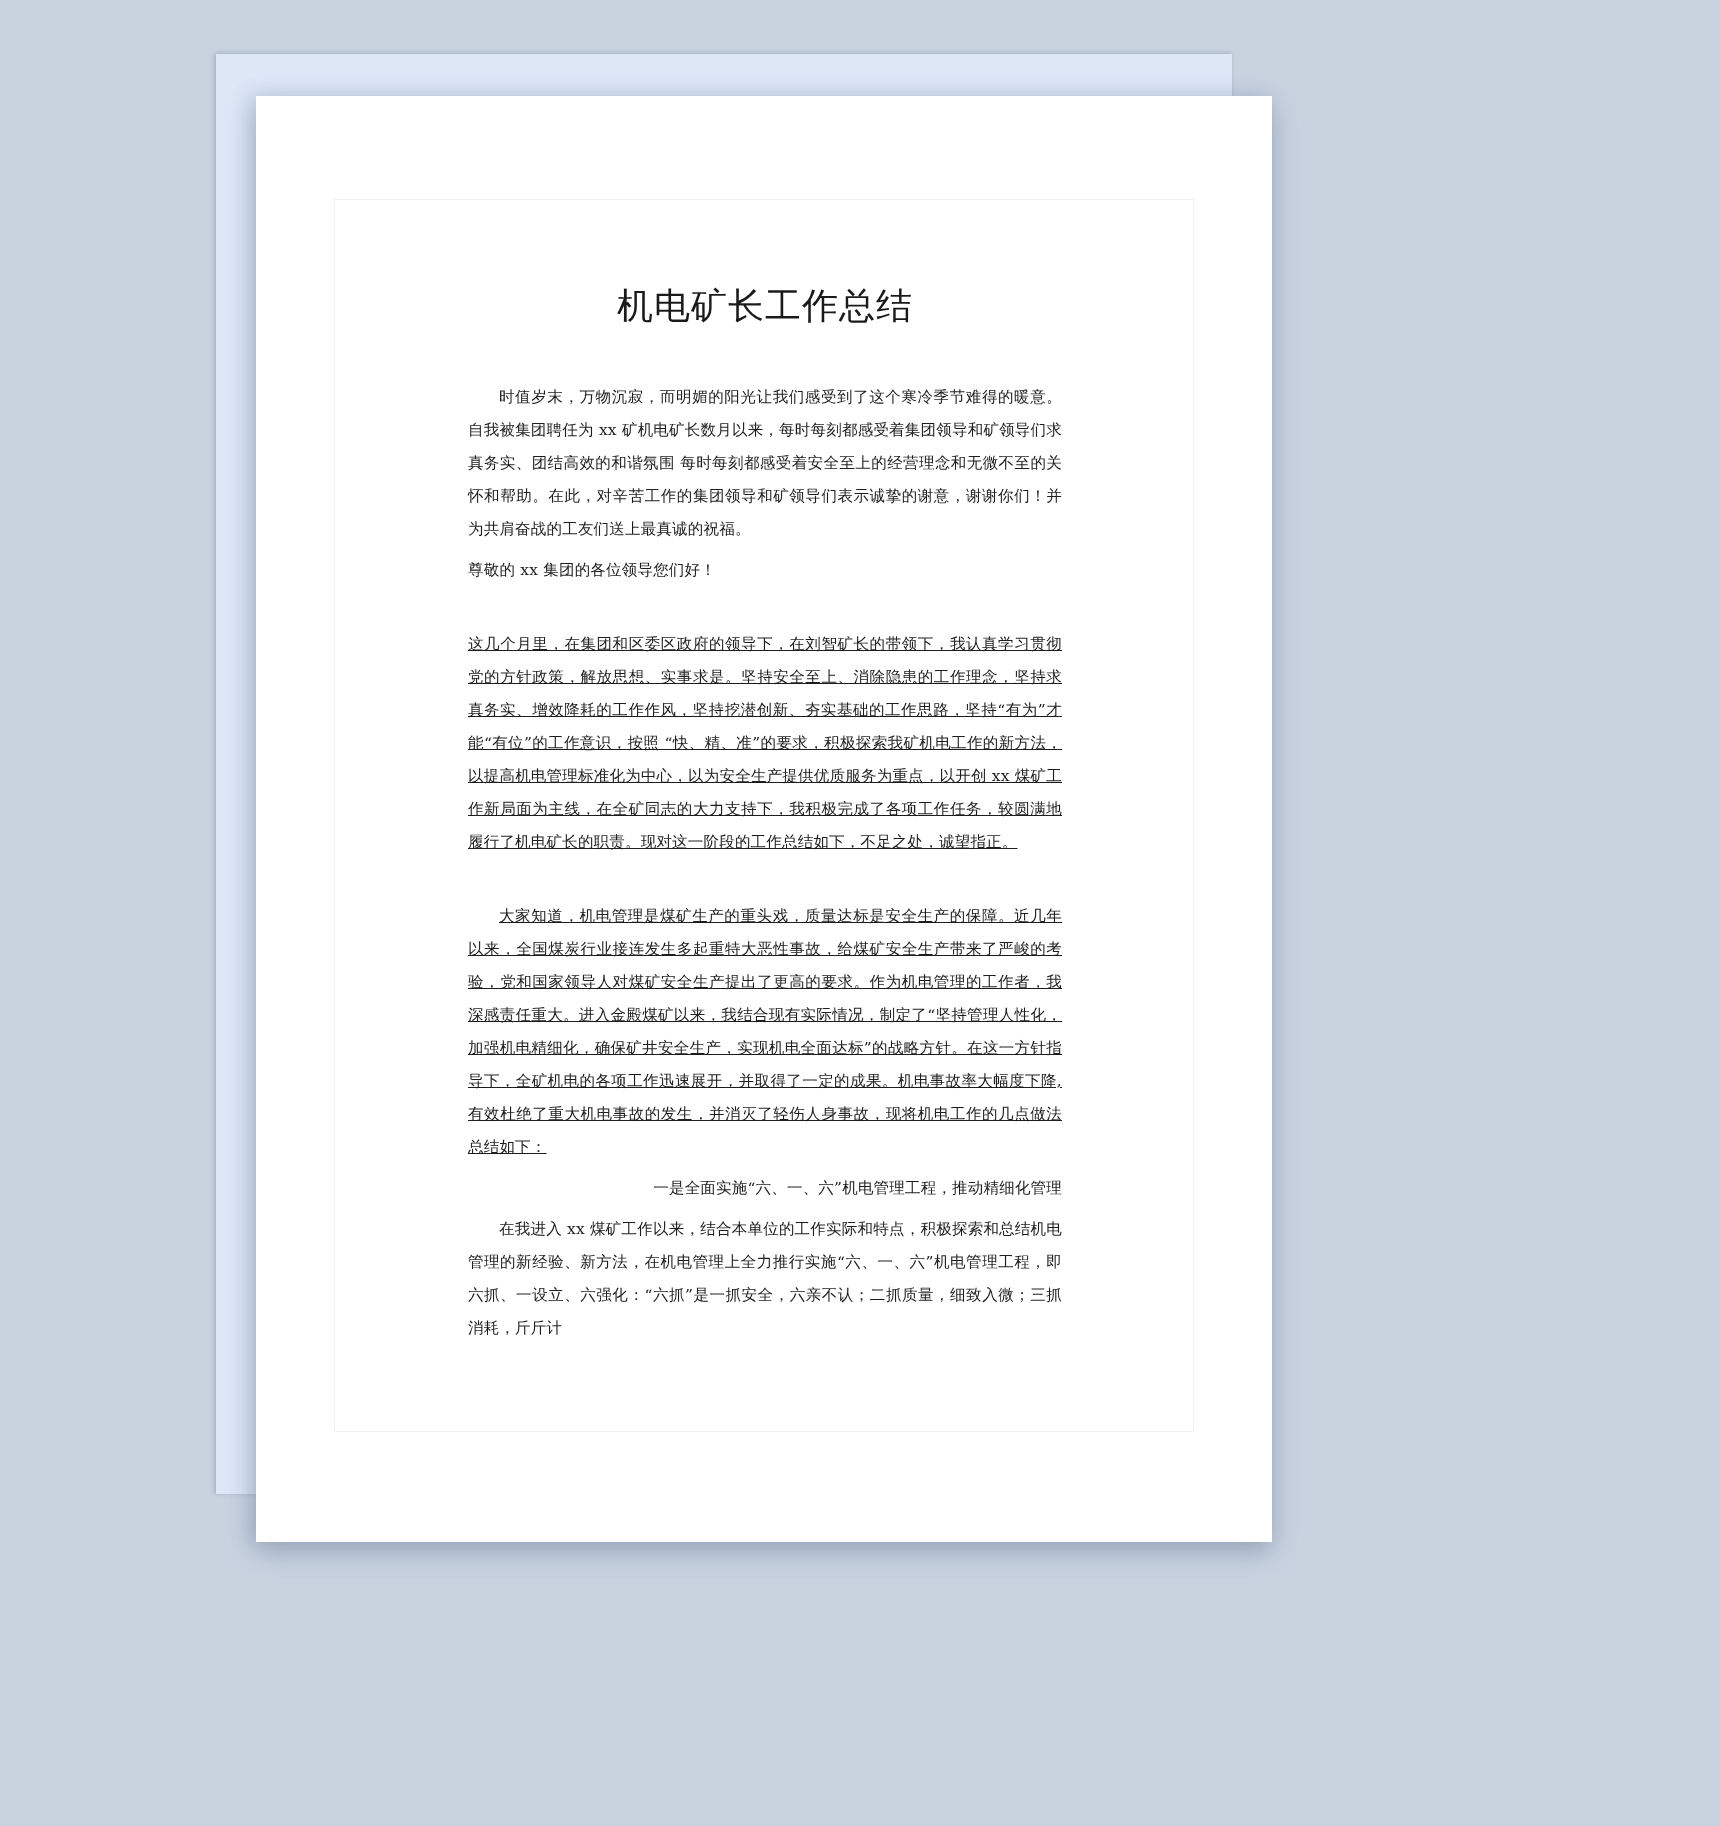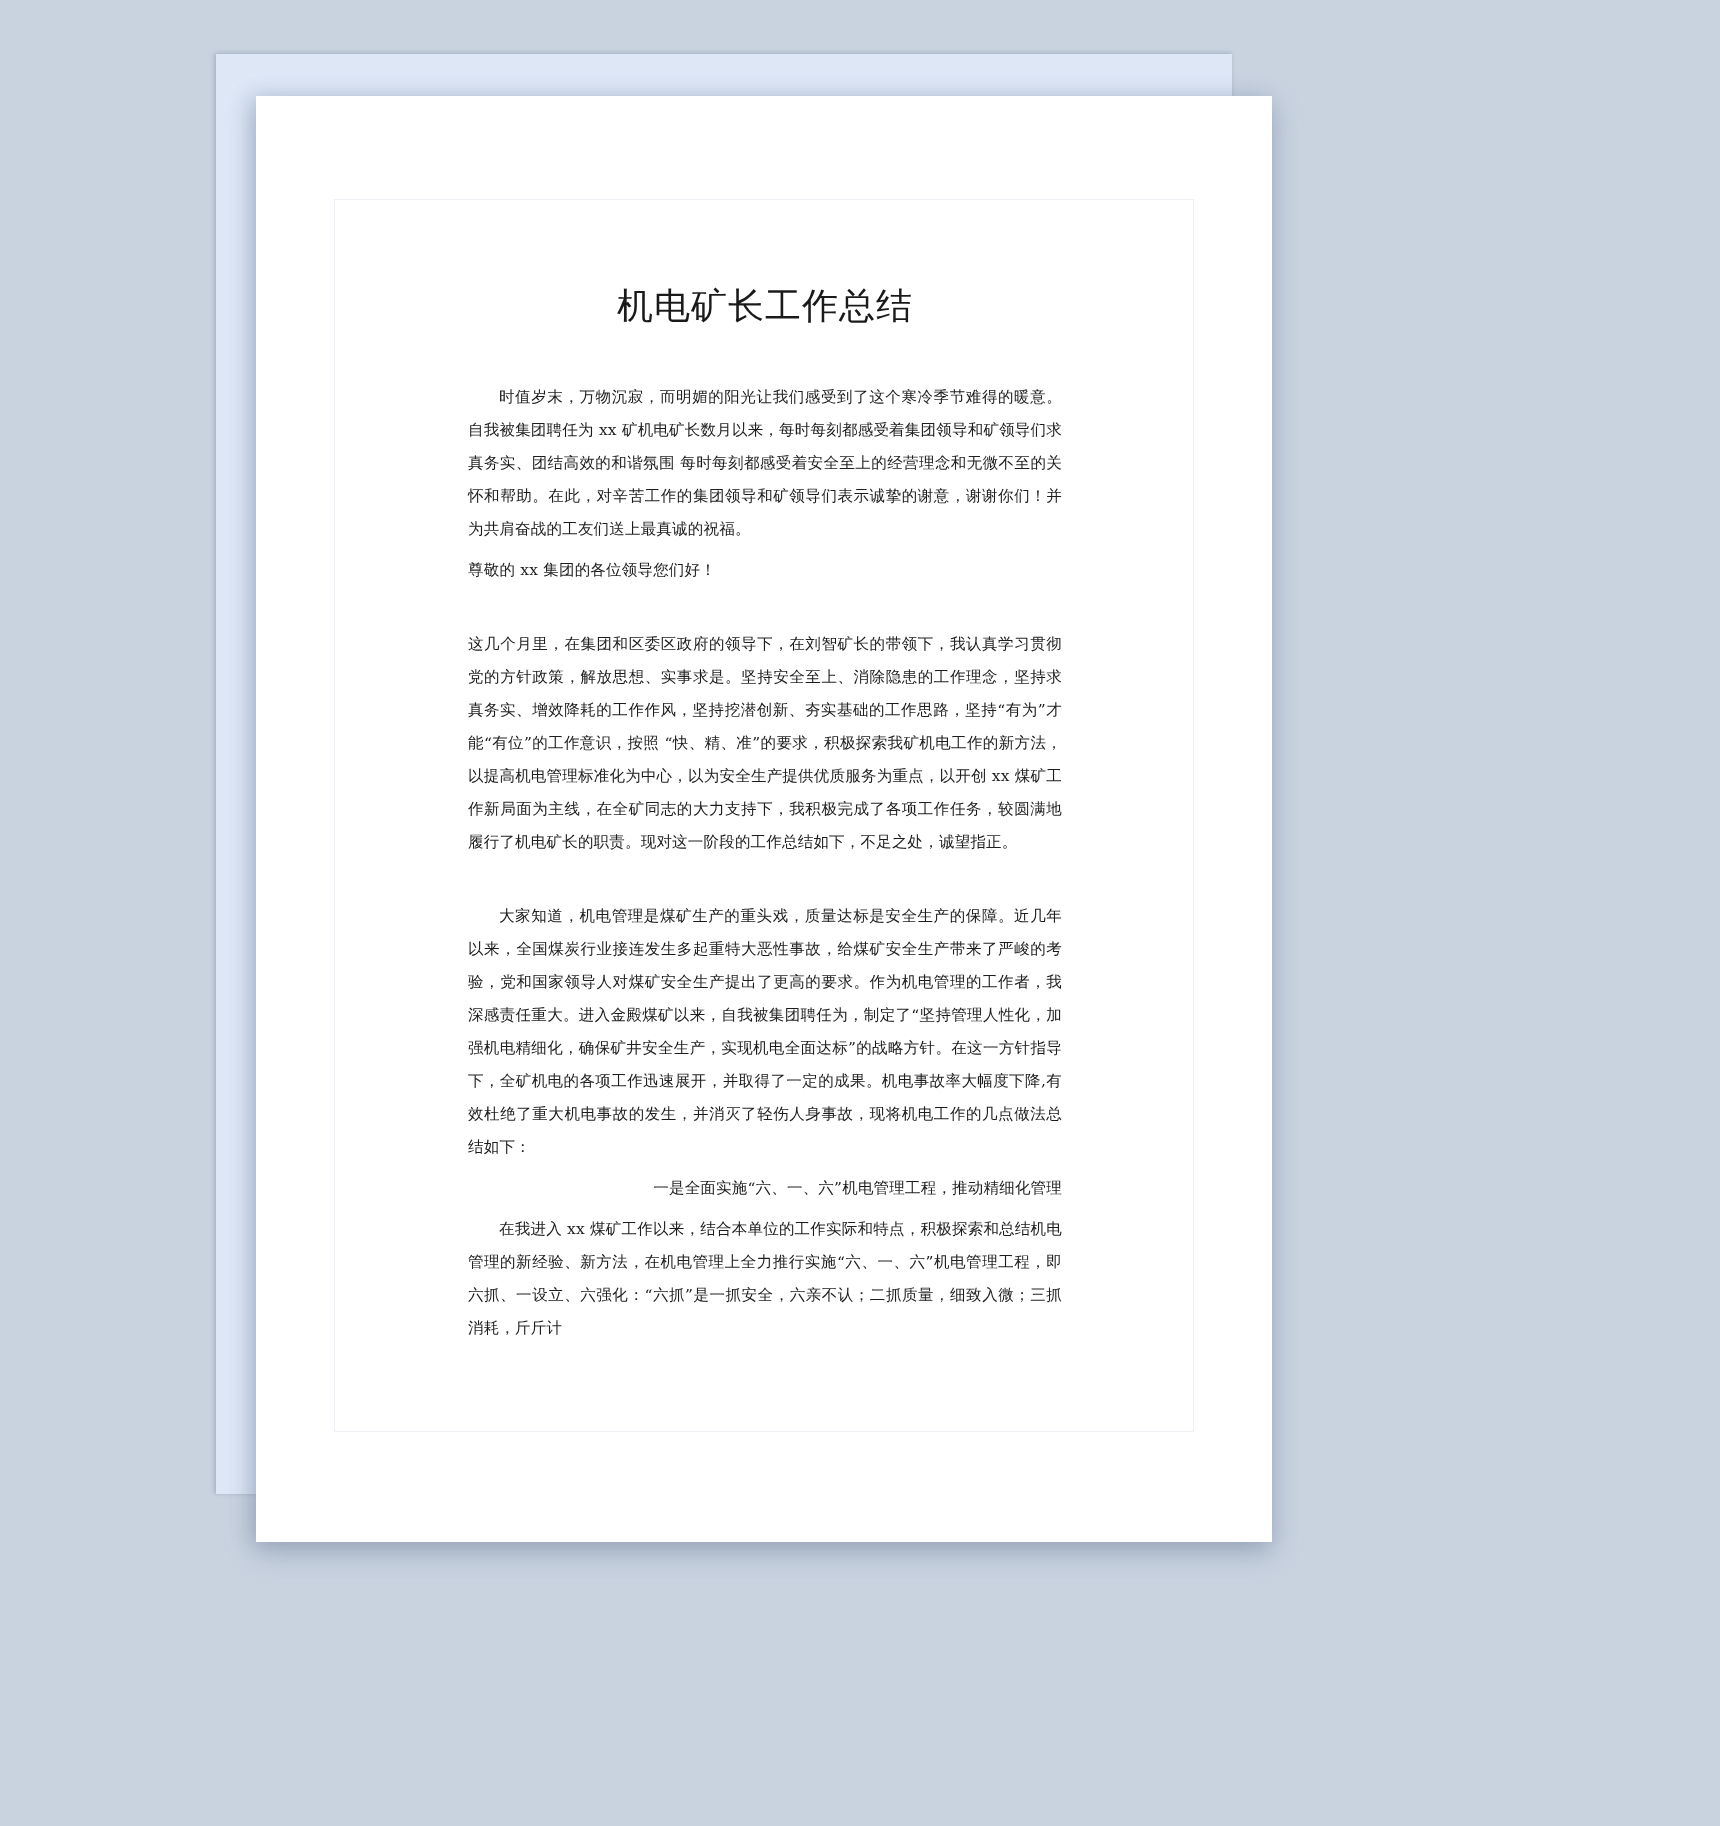--- a/index.html
+++ b/index.html
@@ -78,21 +78,21 @@
     line-height:2.13;
     color:#1d1d1d;
     text-align:justify;
     text-justify:inter-ideograph;
     letter-spacing:0.2px;
     font-family:"DejaVu Serif", serif;
   }
 
   .para.indent { text-indent:2em; }
   .para.gap-sm { margin-top:0; }
-  .para.gap-lg { margin-top:33px; }
+  .para.gap-lg { margin-top:33px;text-decoration:underline; }
 
   .heading-line {
     font-size:15.5px;
     line-height:2.13;
     color:#1d1d1d;
     text-align:right;
     letter-spacing:0.2px;
     font-family:"DejaVu Serif", serif;
   }
 </style>
@@ -107,20 +107,20 @@
 
     <div class="content-frame"></div>
 
     <div class="doc">
       <h1 class="doc-title">机电矿长工作总结</h1>
 
       <div id="blocks">
           <p class="para indent gap-sm">时值岁末，万物沉寂，而明媚的阳光让我们感受到了这个寒冷季节难得的暖意。自我被集团聘任为 xx 矿机电矿长数月以来，每时每刻都感受着集团领导和矿领导们求真务实、团结高效的和谐氛围 每时每刻都感受着安全至上的经营理念和无微不至的关怀和帮助。在此，对辛苦工作的集团领导和矿领导们表示诚挚的谢意，谢谢你们！并为共肩奋战的工友们送上最真诚的祝福。</p>
           <p class="para gap-sm">尊敬的 xx 集团的各位领导您们好！</p>
           <p class="para gap-lg">这几个月里，在集团和区委区政府的领导下，在刘智矿长的带领下，我认真学习贯彻党的方针政策，解放思想、实事求是。坚持安全至上、消除隐患的工作理念，坚持求真务实、增效降耗的工作作风，坚持挖潜创新、夯实基础的工作思路，坚持“有为”才能“有位”的工作意识，按照 “快、精、准”的要求，积极探索我矿机电工作的新方法，以提高机电管理标准化为中心，以为安全生产提供优质服务为重点，以开创 xx 煤矿工作新局面为主线，在全矿同志的大力支持下，我积极完成了各项工作任务，较圆满地履行了机电矿长的职责。现对这一阶段的工作总结如下，不足之处，诚望指正。</p>
-          <p class="para indent gap-lg">大家知道，机电管理是煤矿生产的重头戏，质量达标是安全生产的保障。近几年以来，全国煤炭行业接连发生多起重特大恶性事故，给煤矿安全生产带来了严峻的考验，党和国家领导人对煤矿安全生产提出了更高的要求。作为机电管理的工作者，我深感责任重大。进入金殿煤矿以来，自我被集团聘任为，制定了“坚持管理人性化，加强机电精细化，确保矿井安全生产，实现机电全面达标”的战略方针。在这一方针指导下，全矿机电的各项工作迅速展开，并取得了一定的成果。机电事故率大幅度下降,有效杜绝了重大机电事故的发生，并消灭了轻伤人身事故，现将机电工作的几点做法总结如下：</p>
+          <p class="para indent gap-lg">大家知道，机电管理是煤矿生产的重头戏，质量达标是安全生产的保障。近几年以来，全国煤炭行业接连发生多起重特大恶性事故，给煤矿安全生产带来了严峻的考验，党和国家领导人对煤矿安全生产提出了更高的要求。作为机电管理的工作者，我深感责任重大。进入金殿煤矿以来，我结合现有实际情况，制定了“坚持管理人性化，加强机电精细化，确保矿井安全生产，实现机电全面达标”的战略方针。在这一方针指导下，全矿机电的各项工作迅速展开，并取得了一定的成果。机电事故率大幅度下降,有效杜绝了重大机电事故的发生，并消灭了轻伤人身事故，现将机电工作的几点做法总结如下：</p>
           <p class="heading-line gap-md">一是全面实施“六、一、六”机电管理工程，推动精细化管理</p>
           <p class="para indent gap-sm">在我进入 xx 煤矿工作以来，结合本单位的工作实际和特点，积极探索和总结机电管理的新经验、新方法，在机电管理上全力推行实施“六、一、六”机电管理工程，即六抓、一设立、六强化：“六抓”是一抓安全，六亲不认；二抓质量，细致入微；三抓消耗，斤斤计</p>
         </div>
     </div>
 
   </div>
 </div>
 
 </body></html>

